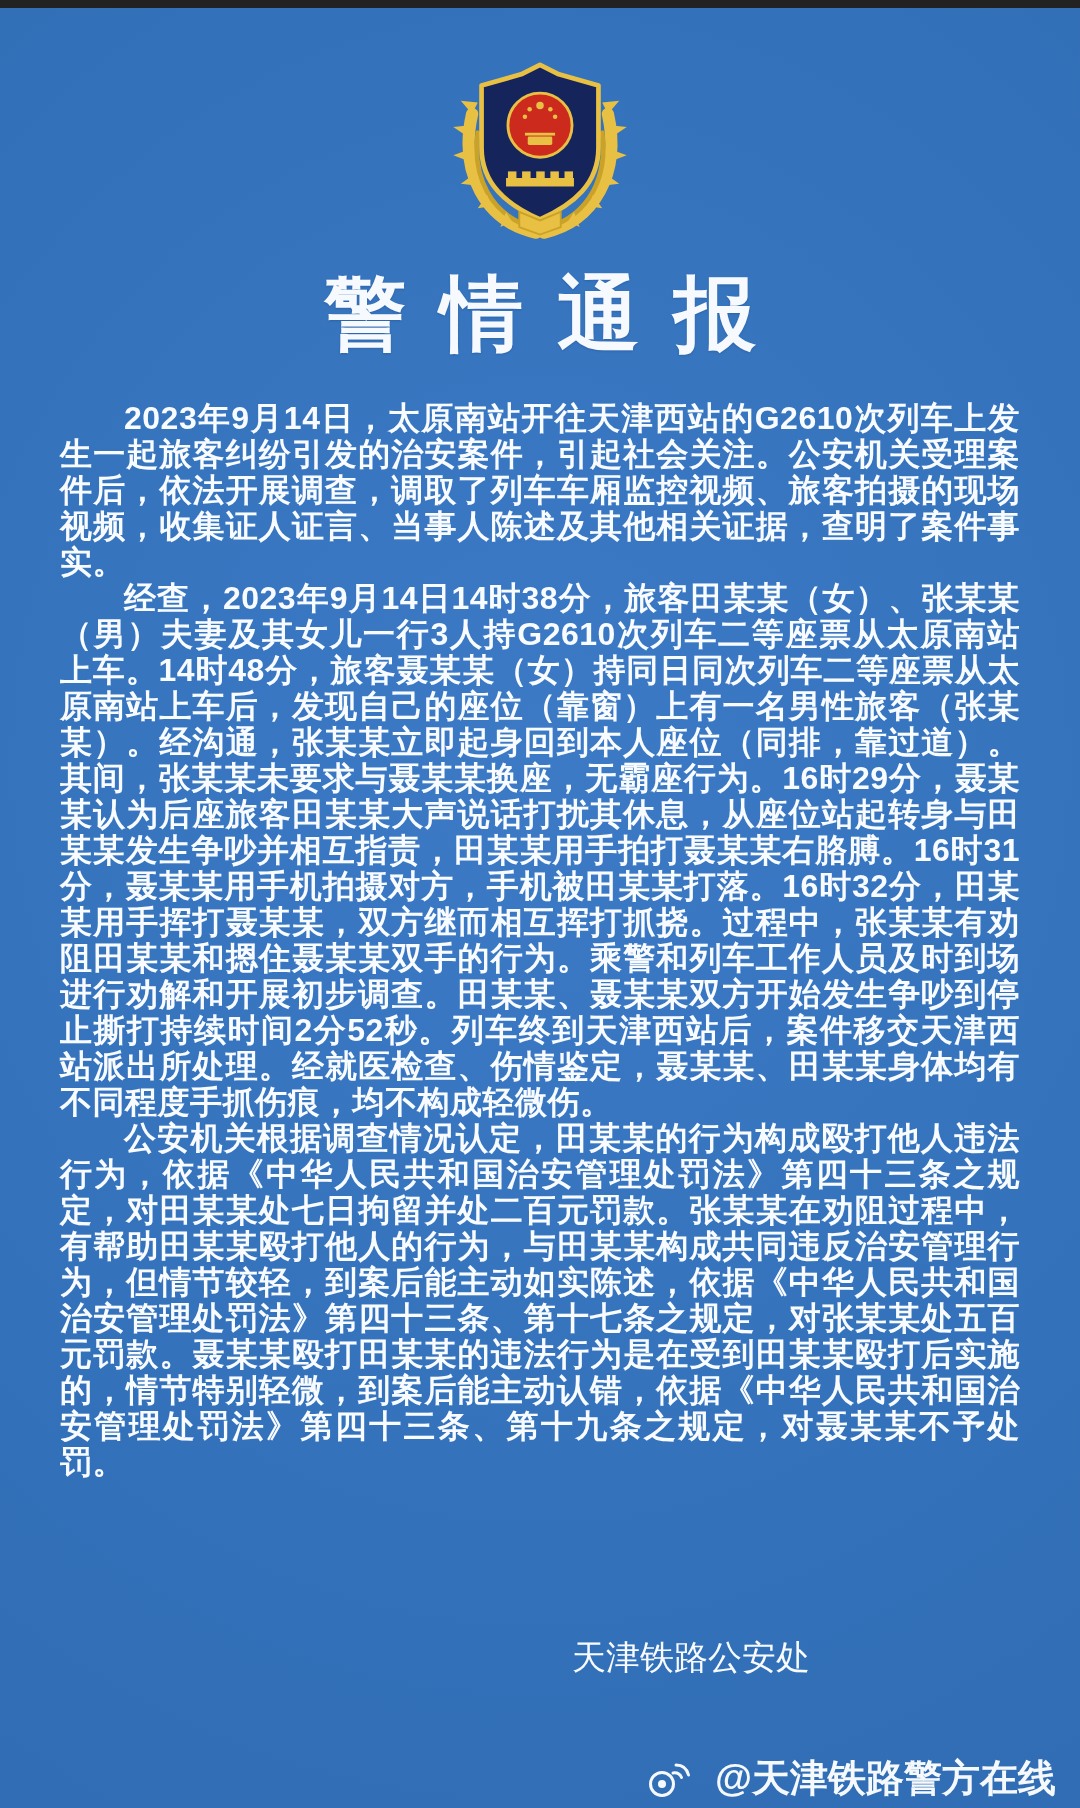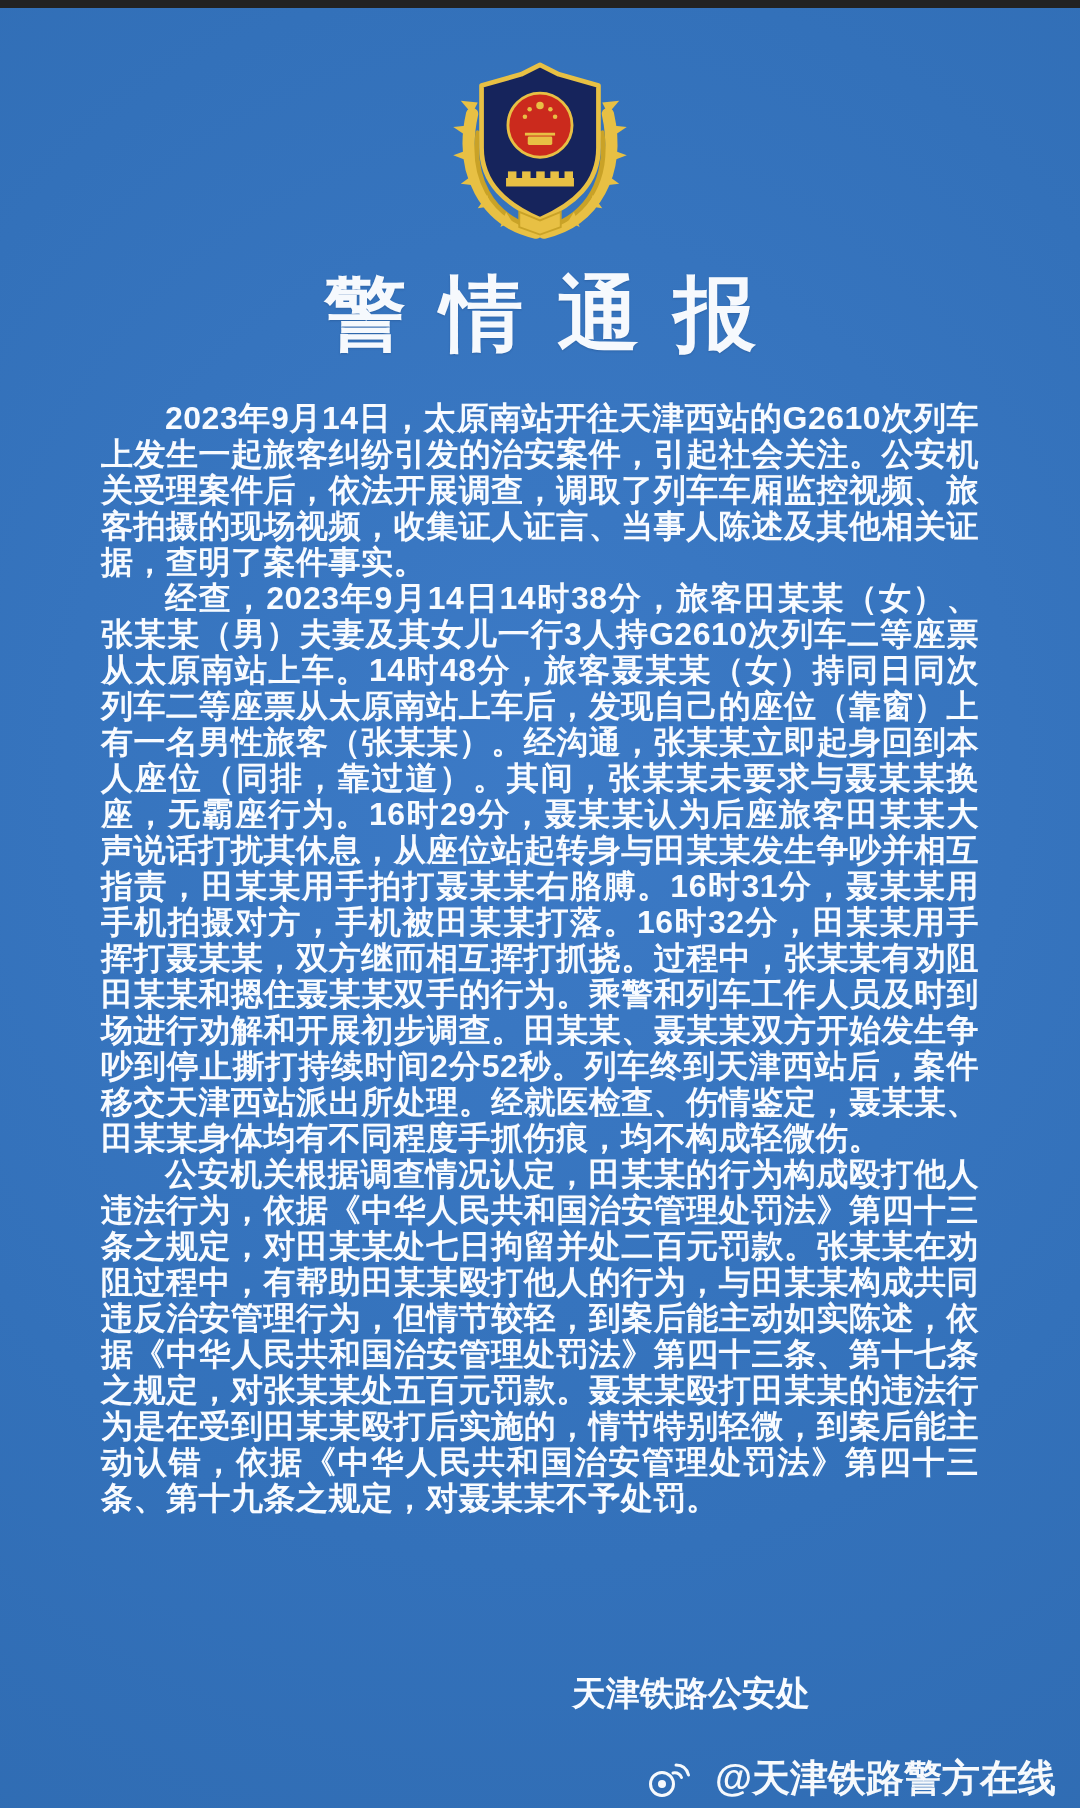--- a/index.html
+++ b/index.html
@@ -33,40 +33,40 @@
     font-size: 82px;
     font-weight: bold;
     letter-spacing: 0.42em;
     padding-left: 0.42em; 
     color: #f6f9fd;
     text-shadow: 0 1px 2px rgba(20,50,100,0.25);
     white-space: nowrap;
   }
   .notice-body {
     margin-top: 30px;
-    padding: 0 101px;
+    padding: 0 60px;
   }
   .notice-body p {
     margin: 0;
     font-size: 32px;
     line-height: 36px;
     letter-spacing: 0.5px;
     text-align: justify;
     text-justify: inter-ideograph;
     text-indent: 2em;
     font-weight: bold;
     color: #f8fbff;
   }
   .signature-block {
     width: -moz-fit-content;
     width: fit-content;
     margin: 150px 270px 0 auto;
     text-align: right;
     font-size: 34px;
-    font-weight: bold;
+    font-weight: normal;
     line-height: 1.62;
     color: #f8fbff;
     white-space: nowrap;
   }
   .watermark {
     position: absolute;
     right: 24px;
     bottom: 12px;
     display: flex;
     align-items: center;

